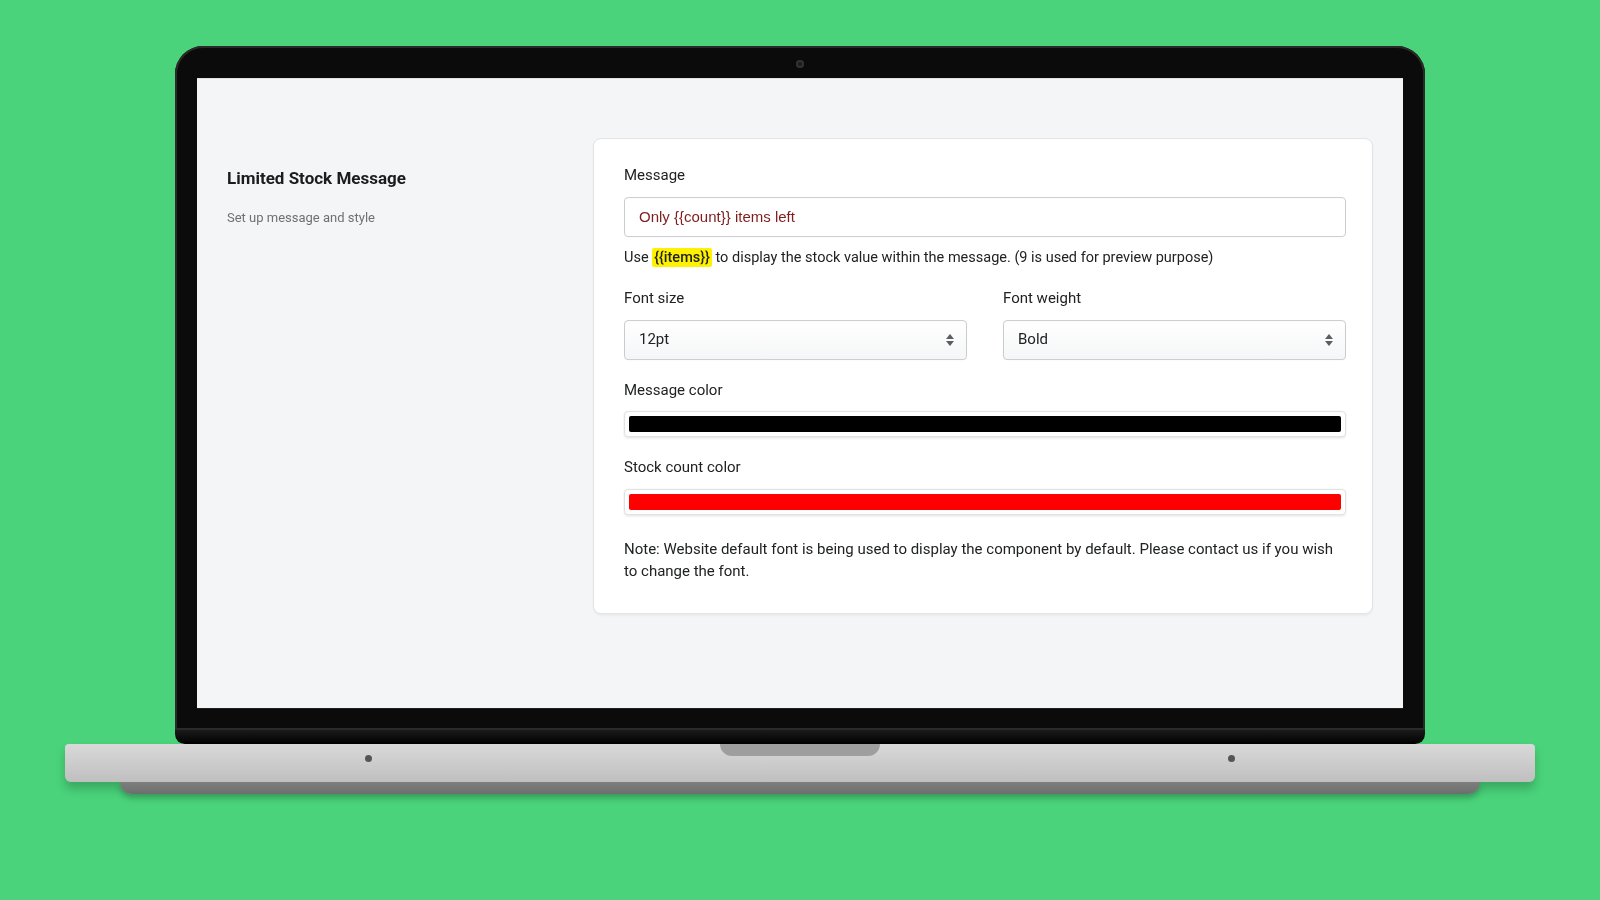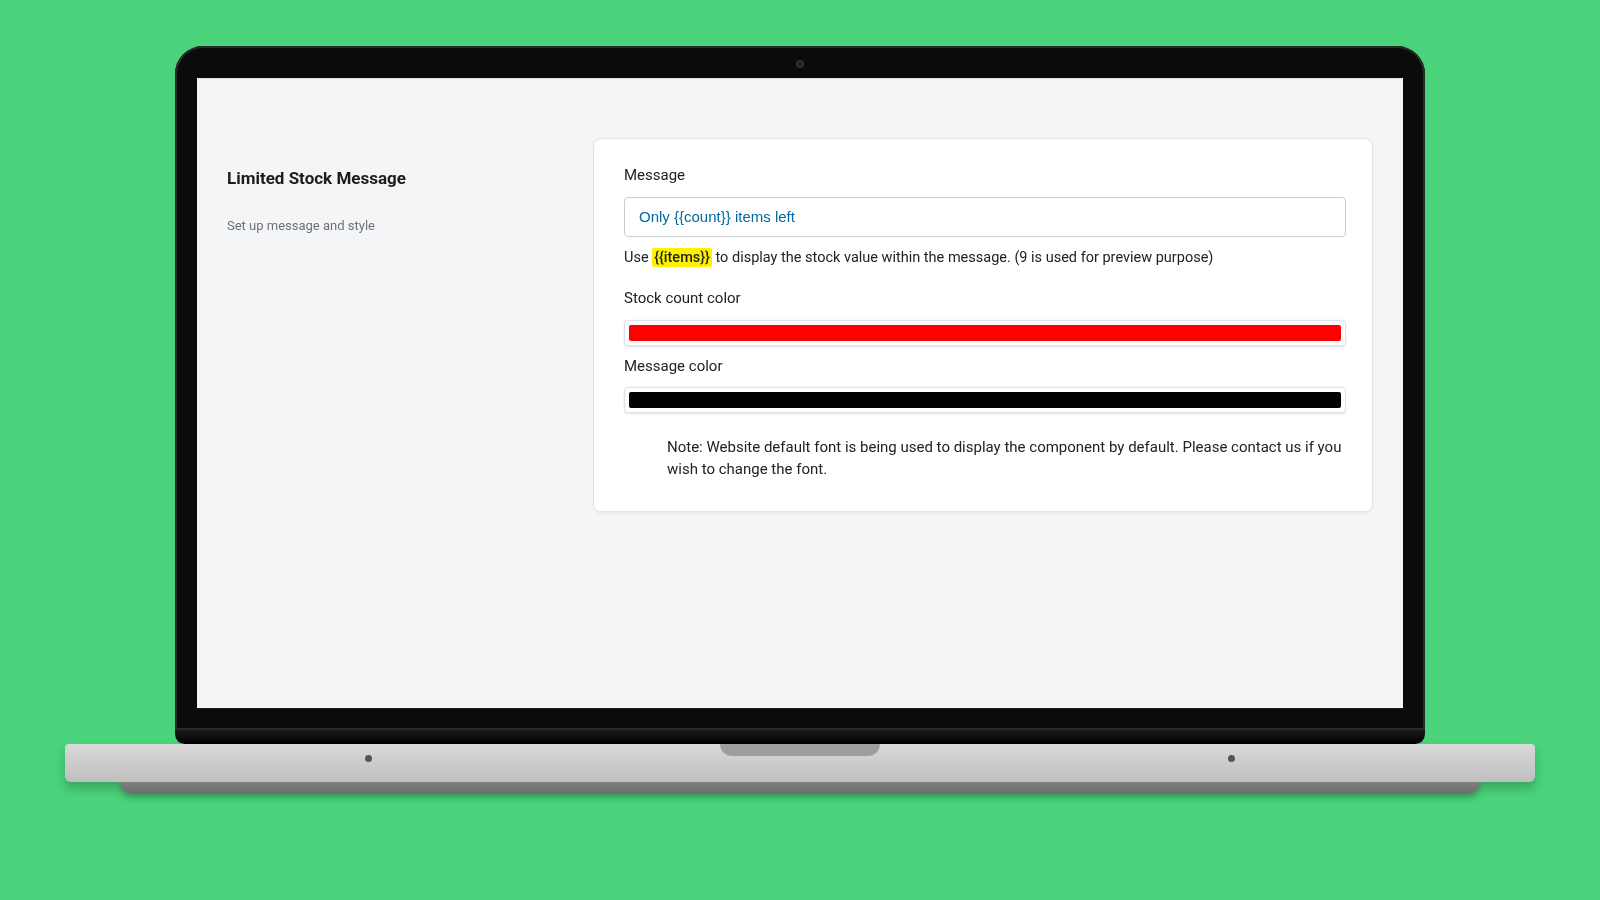--- a/index.html
+++ b/index.html
@@ -93,21 +93,21 @@
     line-height: 1.45;
   }
   .sidebar {
     flex: 0 0 340px;
     padding-top: 28px;
   }
   .sidebar h2 {
     font-size: 17px;
     font-weight: 700;
     color: #1a1c1d;
-    margin-bottom: 26px;
+    margin-bottom: 18px;
   }
   .sidebar p {
     color: #6d7175;
     font-size: 13px;
   }
 
   .card {
     flex: 1;
     background: #ffffff;
     border: 1px solid #e1e3e5;
@@ -122,21 +122,21 @@
     font-size: 15px;
     color: #202223;
     margin-bottom: 10px;
   }
 
   .text-input {
     width: 100%;
     height: 40px;
     padding: 0 14px;
     font-size: 15px;
-    color: #0369a1;
+    color: #7f1d1d;
     background: #fff;
     border: 1px solid #c9cccf;
     border-radius: 4px;
     outline: none;
   }
 
   .hint {
     margin-top: 10px;
     font-size: 14.5px;
     color: #202223;
@@ -195,21 +195,20 @@
   }
   .color-bar {
     height: 16px;
     border-radius: 2px;
   }
 
   .note {
     margin-top: 24px;
     font-size: 15px;
     color: #202223;
-    margin-left: 43px;
   }
 </style>
 </head>
 <body>
 
 <div class="laptop">
   <div class="bezel">
     <div class="camera"></div>
     <div class="screen">
       <div class="app">
@@ -222,32 +221,54 @@
         <div class="card">
 
           <div class="field">
             <label class="field-label">Message</label>
             <input type="text" class="text-input" value="Only {{count}} items left" style="">
             <div class="hint">
               <span>Use </span><span class="token">{{items}}</span><span> to display the stock value within the message. (9 is used for preview purpose)</span>
             </div>
           </div>
 
+          <div class="row">
+            <div class="col field">
+              <label class="field-label">Font size</label>
+              <div class="select">
+                <span>12pt</span>
+                <span class="spinner-icon">
+                  <span class="tri up"></span>
+                    <span class="tri down"></span>
+                </span>
+              </div>
+            </div>
+            <div class="col field">
+              <label class="field-label">Font weight</label>
+              <div class="select">
+                <span>Bold</span>
+                <span class="spinner-icon">
+                  <span class="tri up"></span>
+                    <span class="tri down"></span>
+                </span>
+              </div>
+            </div>
+          </div>
+
+          <div class="field">
+            <label class="field-label">Message color</label>
+            <div class="color-field">
+              <div class="color-bar" style="background: rgb(0, 0, 0);"></div>
+            </div>
+          </div>
 
           <div class="field" style="margin-bottom:10px;">
             <label class="field-label">Stock count color</label>
             <div class="color-field">
               <div class="color-bar" style="background: rgb(255, 0, 0);"></div>
-            </div>
-          </div>
-
-          <div class="field">
-            <label class="field-label">Message color</label>
-            <div class="color-field">
-              <div class="color-bar" style="background: rgb(0, 0, 0);"></div>
             </div>
           </div>
 
           <p class="note">Note: Website default font is being used to display the component by default. Please contact us if you wish to change the font.</p>
 
         </div>
       </div>
     </div>
   </div>
   <div class="hinge"></div>

